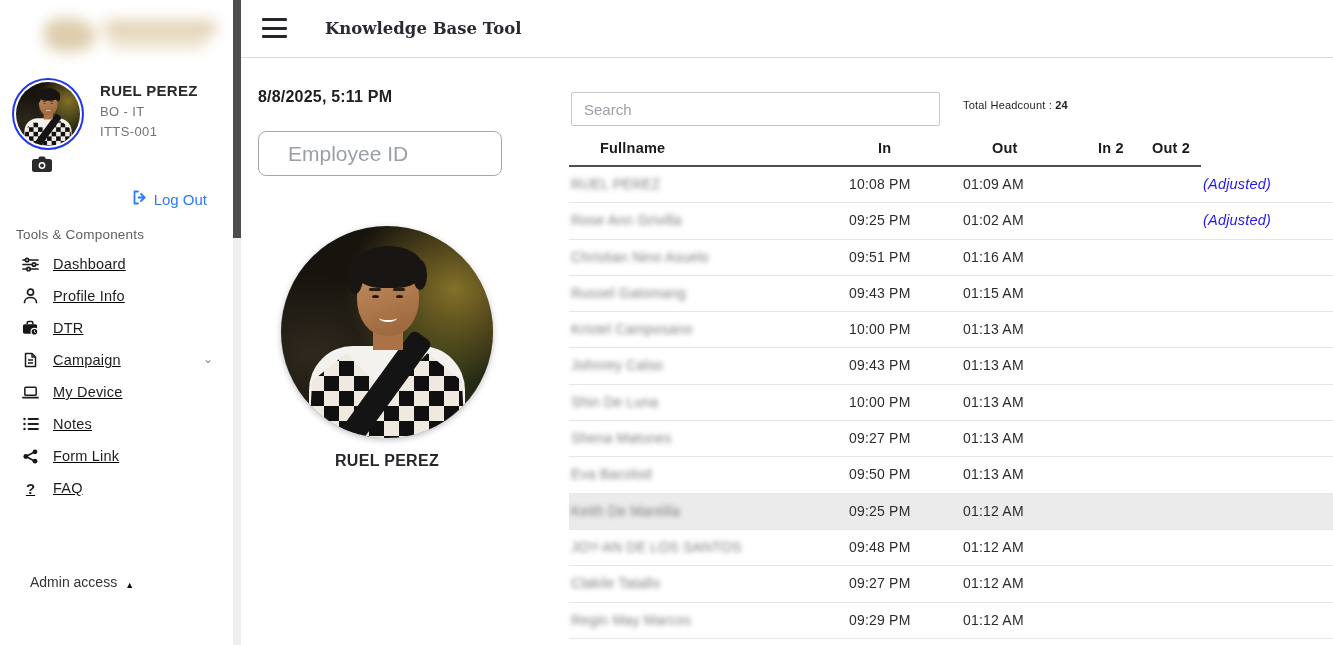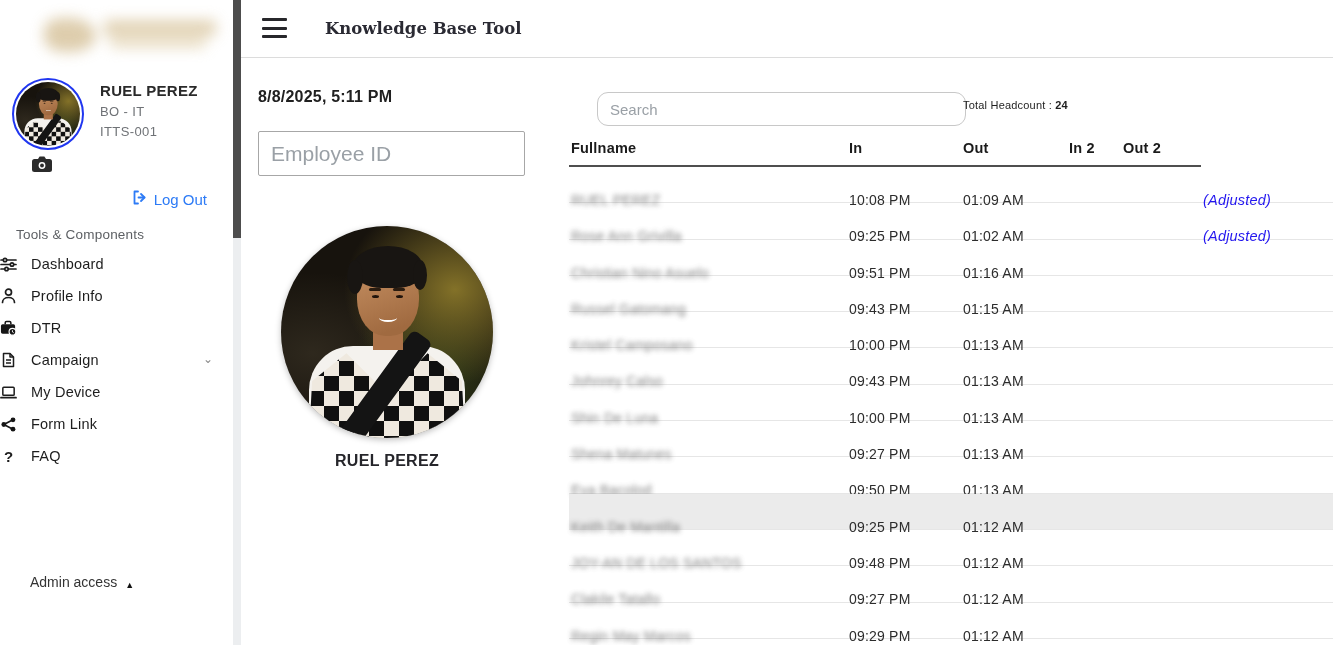--- a/index.html
+++ b/index.html
@@ -23,21 +23,21 @@
   .profile-text { position:absolute; left:88px; top:6px; }
   .profile-name { font-size:15px; font-weight:bold; color:#2a2a2a; letter-spacing:.3px; }
   .profile-role, .profile-id { font-size:13px; color:#6f7276; margin-top:5px; letter-spacing:.4px; }
   .camera-btn { position:absolute; left:20px; top:80px; width:20px; height:16px; cursor:pointer; }
 
   .logout { position:absolute; right:26px; top:190px; font-size:15px; color:#2d7bf6; display:flex; align-items:center; gap:6px; cursor:pointer; }
 
   .section-label { position:absolute; left:16px; top:227px; font-size:13.5px; color:#5c5f63; letter-spacing:.2px; }
 
   .menu { position:absolute; left:0; top:248px; width:233px; }
-  .menu-item { position:relative; height:32px; display:flex; align-items:center; gap:14px; cursor:pointer; }
+  .menu-item { position:relative; height:32px; display:flex; align-items:center; padding-left:22px; gap:14px; cursor:pointer;text-decoration:underline; }
   .menu-item .mi-icon { width:17px; height:17px; display:flex; align-items:center; justify-content:center; color:#1d1d1d; }
   .menu-item .mi-label { font-size:14.5px; color:#1d1d1d; letter-spacing:.2px; }
   .menu-item .mi-chevron { position:absolute; right:20px; top:8px; font-size:12px; color:#8b8b8b; }
 
   .admin-access { position:absolute; left:30px; top:574px; font-size:14px; color:#333; display:flex; align-items:flex-end; gap:8px; cursor:pointer; }
   .admin-caret { font-size:9px; color:#111; }
 
   
   .sb-track { position:absolute; left:233px; top:0; width:8px; height:645px; background:#eceef0; z-index:3; }
   .sb-thumb { position:absolute; left:0; top:0; width:8px; height:238px; background:#4d4d4d; }
@@ -45,21 +45,21 @@
   
   .main { position:absolute; left:241px; top:0; width:1092px; height:645px; background:#fff; }
 
   .hamburger { position:absolute; left:21px; top:18px; width:25px; height:20px; display:flex; flex-direction:column; justify-content:space-between; cursor:pointer; }
   .hamburger span { display:block; height:3px; background:#27272b; border-radius:1px; }
   .app-title { position:absolute; left:84px; top:19px; font-family:"DejaVu Serif", serif; font-weight:bold; font-size:16.5px; color:#2a2a33; }
   .top-divider { position:absolute; left:0; top:57px; width:1092px; height:1px; background:#dcdcdc; }
 
   .datetime { position:absolute; left:17px; top:88px; font-size:16px; font-weight:bold; color:#202020; letter-spacing:.2px; }
 
-  .empid-input { position:absolute; left:17px; top:131px; width:267px; height:45px; border:1px solid #a7a7a7; border-radius:2px; font-size:21px; color:#333; padding:0 12px; font-family:"Liberation Sans", sans-serif; }
+  .empid-input { position:absolute; left:17px; top:131px; width:244px; height:45px; border:1px solid #a7a7a7; border-radius:8px; font-size:21px; color:#333; padding:0 29px; font-family:"Liberation Sans", sans-serif; }
   .empid-input::placeholder { color:#9aa0a6; }
 
   .big-avatar { position:absolute; left:40px; top:226px; width:212px; height:212px; border-radius:50%; overflow:hidden; box-shadow:0 2px 6px rgba(0,0,0,.25); }
   .selected-name { position:absolute; left:40px; top:452px; width:212px; text-align:center; font-size:16px; font-weight:bold; color:#26262b; letter-spacing:.3px; }
 
   
   .photo-art { position:relative; width:212px; height:212px;
     background:
       radial-gradient(ellipse at 82% 30%, rgba(150,130,45,.85), rgba(150,130,45,0) 45%),
       radial-gradient(ellipse at 72% 72%, rgba(70,95,35,.55), rgba(70,95,35,0) 40%),
@@ -76,33 +76,33 @@
   .pa-hair { position:absolute; left:72px; top:20px; width:70px; height:42px; background:#181512; border-radius:55% 55% 42% 46%; }
   .pa-hair2 { position:absolute; left:66px; top:34px; width:16px; height:34px; background:#181512; border-radius:50%; }
   .pa-hair3 { position:absolute; left:132px; top:34px; width:14px; height:30px; background:#181512; border-radius:50%; }
   .pa-brow-l { position:absolute; left:88px; top:62px; width:12px; height:3px; background:#2a1c10; border-radius:2px; }
   .pa-brow-r { position:absolute; left:112px; top:62px; width:12px; height:3px; background:#2a1c10; border-radius:2px; }
   .pa-eye-l { position:absolute; left:91px; top:69px; width:7px; height:3px; background:#20140c; border-radius:50%; }
   .pa-eye-r { position:absolute; left:115px; top:69px; width:7px; height:3px; background:#20140c; border-radius:50%; }
   .pa-smile { position:absolute; left:98px; top:88px; width:18px; height:8px; border:2px solid #fff; border-top:none; border-left:none; border-right:none; border-radius:0 0 50% 50%; }
 
   
-  .search-input { position:absolute; left:330px; top:92px; width:369px; height:34px; border:1px solid #c8c8c8; border-radius:11px; font-size:15px; padding:0 12px; color:#333; font-family:"Liberation Sans", sans-serif;margin-left:26px; }
+  .search-input { position:absolute; left:330px; top:92px; width:369px; height:34px; border:1px solid #c8c8c8; border-radius:2px; font-size:15px; padding:0 12px; color:#333; font-family:"Liberation Sans", sans-serif; }
   .search-input::placeholder { color:#9aa0a6; }
   .headcount { position:absolute; left:722px; top:99px; font-size:11px; color:#1f1f1f; letter-spacing:.2px; }
   .headcount b { font-weight:bold; }
 
   .table { position:absolute; left:328px; top:138px; width:764px; }
-  .thead { position:relative; height:26px; }
+  .thead { position:relative; height:26px;margin-left:29px; }
   .th { position:absolute; top:2px; font-size:14.5px; font-weight:bold; color:#1b1b1b; letter-spacing:.2px; }
   .head-line { position:absolute; left:0; top:27px; width:632px; height:2px; background:#4f4f4f; }
   .tbody { position:absolute; left:0; top:29px; width:764px; }
   .trow { position:relative; width:764px; height:36.3px; border-bottom:1px solid #e6e6e6; }
   .trow.hl { background:#ebebeb; }
-  .td { position:absolute; top:25px; font-size:14px; color:#2c2c2c; letter-spacing:.2px; white-space:nowrap;text-align:center; }
+  .td { position:absolute; top:9px; font-size:14px; color:#2c2c2c; letter-spacing:.2px; white-space:nowrap;text-align:center; }
   .td-name { left:2px; color:#5f5f5f; filter:blur(2.6px); opacity:.8; }
   .td-in  { left:280px; }
   .td-out { left:394px; }
   .td-tag { left:634px; font-weight:normal; font-style:italic; color:#2316ef; font-size:14.5px; }
 </style>
 </head>
 <body>
 
 <div class="stage">
 
@@ -210,20 +210,29 @@
           <span class="mi-icon">
             <svg width="18" height="15" viewBox="0 0 18 15" fill="none" stroke="#1d1d1d" stroke-width="1.6">
               <rect x="3" y="2" width="12" height="8.5" rx="1"></rect>
               <path d="M1 13h16" stroke-linecap="round" stroke-width="1.8"></path>
             </svg>
           </span>
           <span class="mi-label">My Device</span>
         </div>
         <div class="menu-item">
           <span class="mi-icon">
+            <svg width="16" height="14" viewBox="0 0 16 14" stroke="#1d1d1d" stroke-width="1.8" stroke-linecap="round">
+              <path d="M5.5 2h9.5M5.5 7h9.5M5.5 12h9.5"></path>
+              <path d="M1.5 2h.01M1.5 7h.01M1.5 12h.01" stroke-width="2.4"></path>
+            </svg>
+          </span>
+          <span class="mi-label">Notes</span>
+        </div>
+        <div class="menu-item">
+          <span class="mi-icon">
             <svg width="15" height="15" viewBox="0 0 15 15" fill="#161616">
               <circle cx="12" cy="2.8" r="2.4"></circle>
               <circle cx="2.8" cy="7.5" r="2.4"></circle>
               <circle cx="12" cy="12.2" r="2.4"></circle>
               <path d="M2.8 7.5L12 2.8M2.8 7.5l9.2 4.7" stroke="#161616" stroke-width="1.6"></path>
             </svg>
           </span>
           <span class="mi-label">Form Link</span>
         </div>
         <div class="menu-item">

